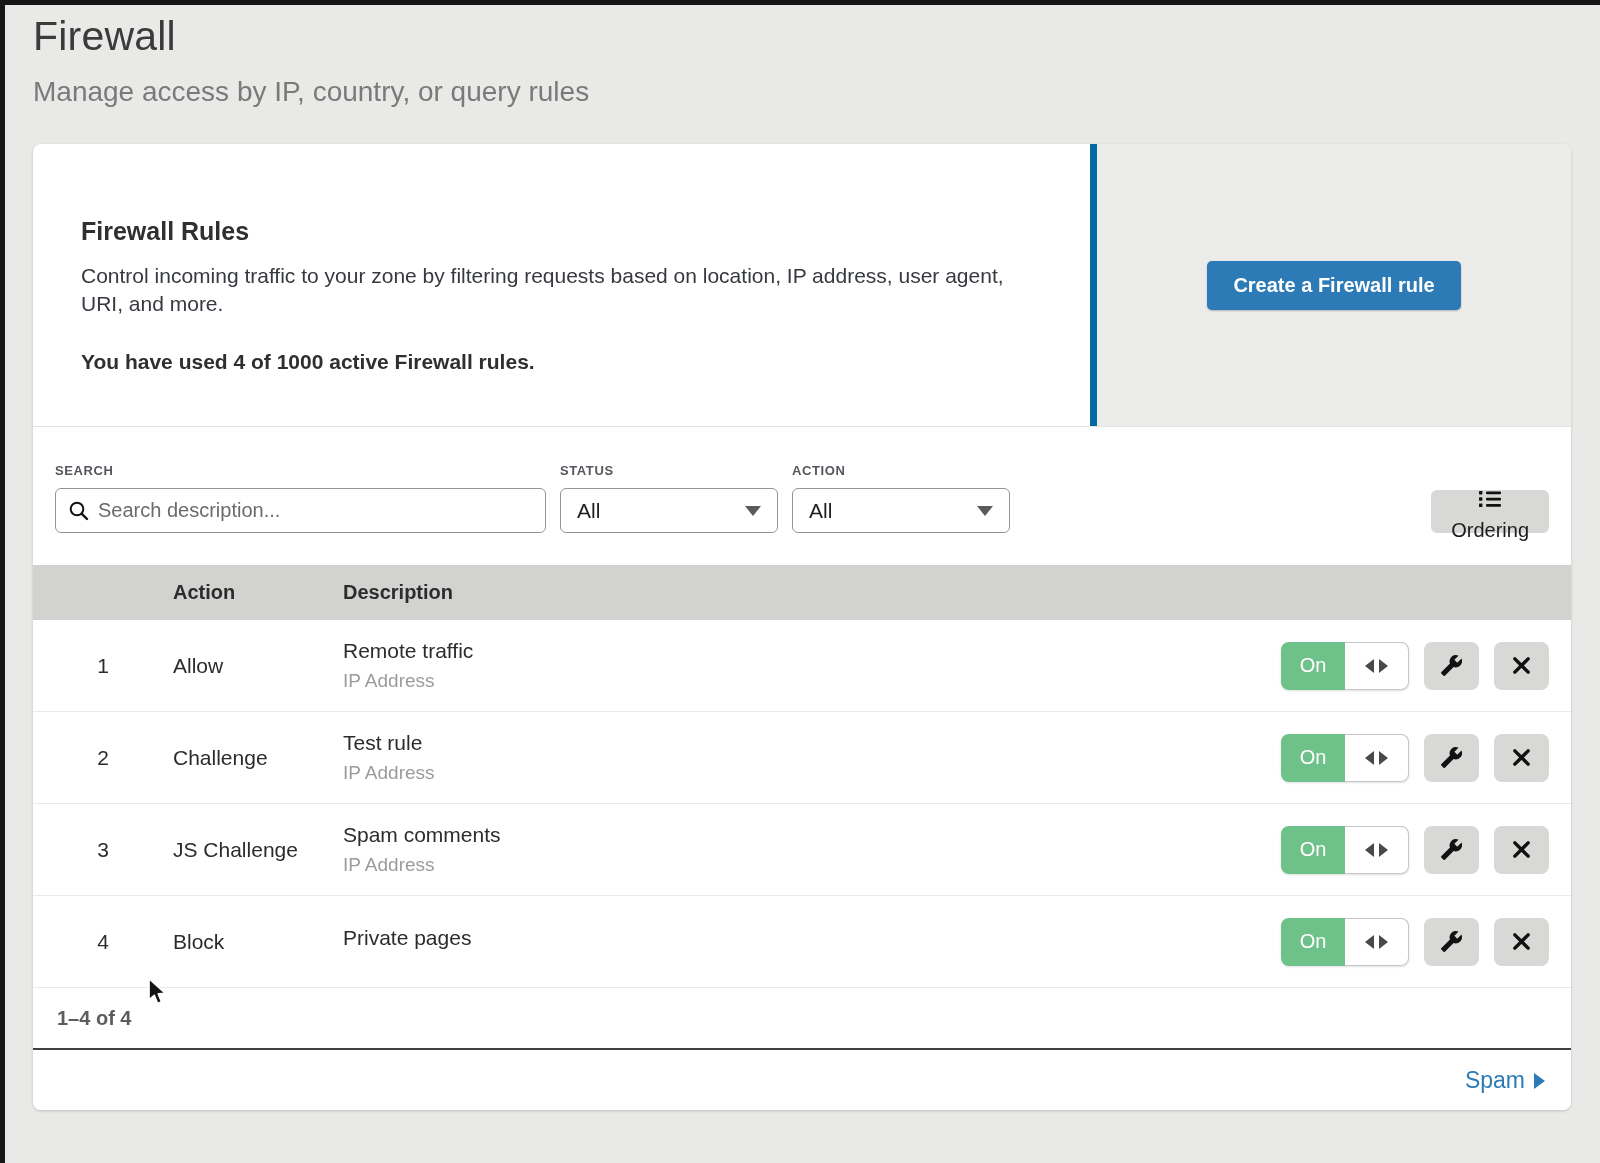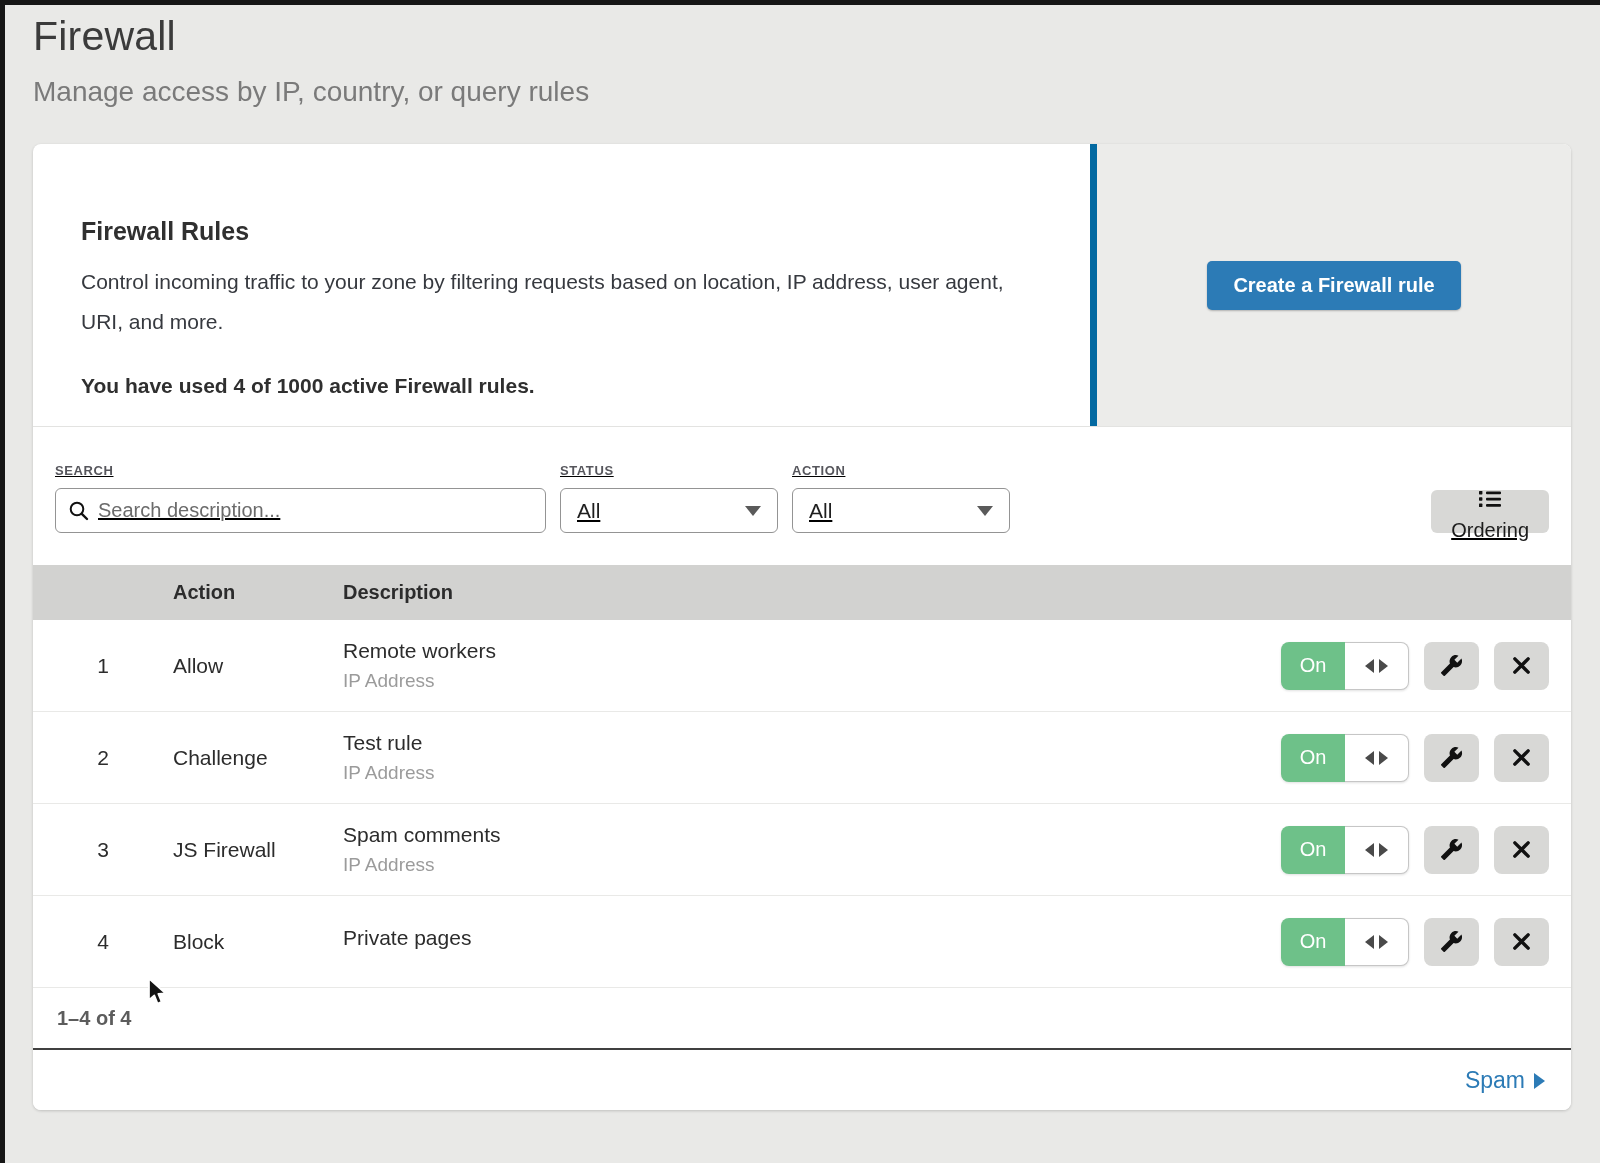--- a/index.html
+++ b/index.html
@@ -22,42 +22,41 @@
     background:#ffffff;
     border-radius:8px;
     box-shadow:0 1px 3px rgba(0,0,0,.18);
     overflow:hidden;
   }
 
   
   .card-top { display:flex; height:282px; }
   .card-top-left { flex:1; padding:50px 48px 0 48px;margin-top:23px; }
   .card-heading { font-size:25px; font-weight:700; color:#303030; }
-  .card-desc { font-size:21px; line-height:40px; color:#36393f; margin-top:16px; max-width:950px; }
+  .card-desc { font-size:21px; line-height:28px; color:#36393f; margin-top:16px; max-width:950px; }
   .card-usage { font-size:21px; font-weight:700; color:#2f2f2f; margin-top:32px; }
   .card-top-right {
     width:481px; background:var(--panel-bg, #ececea);
     border-left:7px solid #0369a1;
     display:flex; align-items:center; justify-content:center;
   }
   .btn-primary {
     background:var(--accent-blue, #2c7bb6);
     color:#fff; font-family:inherit;
     font-size:20px; font-weight:600;
     border:none; border-radius:5px;
     padding:13px 26px; cursor:pointer;
     box-shadow:0 1px 2px rgba(0,0,0,.25);
   }
 
   
   .filters {
     display:flex; align-items:flex-end; gap:14px;
     padding:36px 22px 32px 22px;
     border-top:1px solid #e3e3e1;
-    text-decoration:underline;
   }
   .filter-group { display:flex; flex-direction:column; }
   .filter-label {
     font-size:13px; font-weight:700; letter-spacing:.6px;
     color:#56565c; margin-bottom:10px;
   }
   .search-box {
     width:491px; height:45px; background:#fff;
     border:1px solid #949494; border-radius:6px;
     display:flex; align-items:center; gap:9px; padding:0 12px;
@@ -226,21 +225,21 @@
     <div class="table-header">
       <span class="col-priority"></span>
       <span class="col-action">Action</span>
       <span class="col-desc">Description</span>
     </div>
     <div>
   <div class="rule-row">
     <span class="cell-priority">1</span>
     <span class="cell-action">Allow</span>
     <span class="cell-desc">
-      <div class="desc-title">Remote workers</div>
+      <div class="desc-title">Remote traffic</div>
       <div class="desc-field">IP Address</div>
     </span>
     <span class="cell-controls">
       <span class="toggle">
         <span class="toggle-on">On</span>
         <span class="toggle-off">
           <span class="tri-left"></span>
                 <span class="tri-right"></span>
         </span>
       </span>
@@ -288,21 +287,21 @@
           <svg width="19" height="19" viewBox="0 0 20 20">
                   <path d="M3 3 L17 17 M17 3 L3 17" stroke="#111" stroke-width="3.6" stroke-linecap="round"></path>
                 </svg>
         </span>
       </button>
     </span>
   </div>
 
   <div class="rule-row">
     <span class="cell-priority">3</span>
-    <span class="cell-action">JS Firewall</span>
+    <span class="cell-action">JS Challenge</span>
     <span class="cell-desc">
       <div class="desc-title">Spam comments</div>
       <div class="desc-field">IP Address</div>
     </span>
     <span class="cell-controls">
       <span class="toggle">
         <span class="toggle-on">On</span>
         <span class="toggle-off">
           <span class="tri-left"></span>
                 <span class="tri-right"></span>

